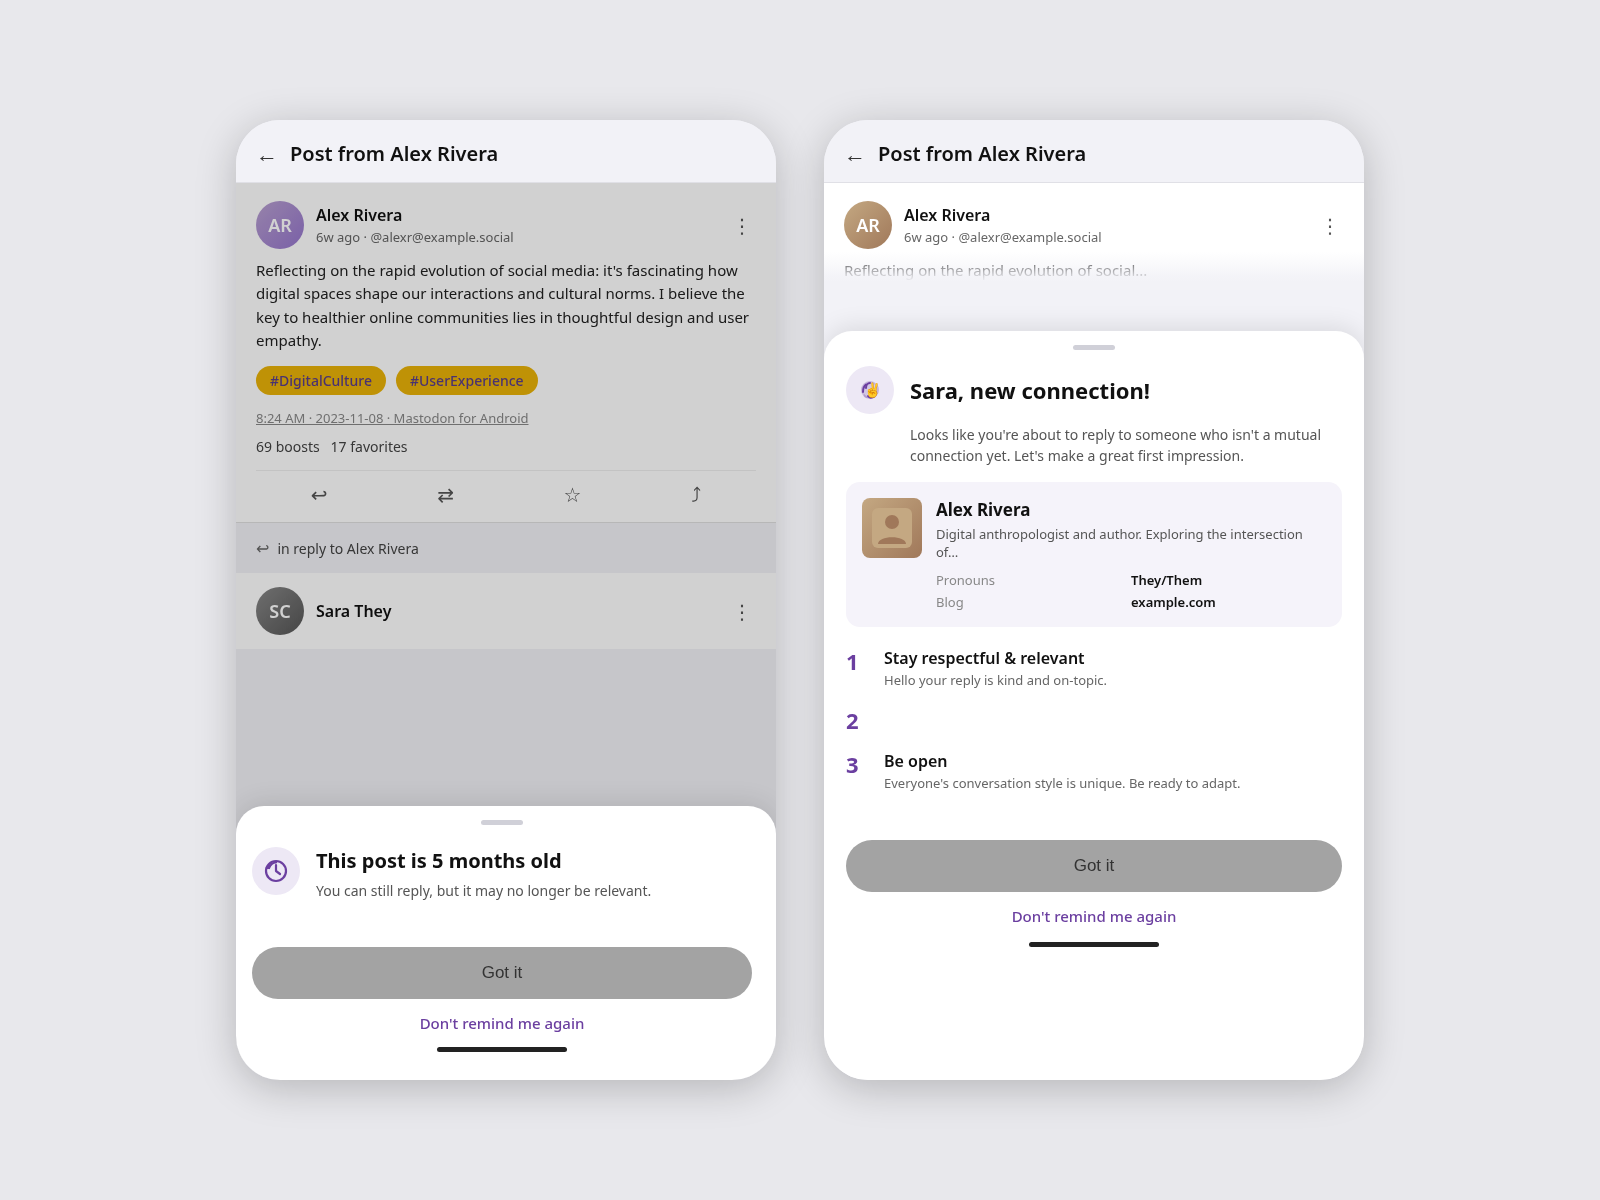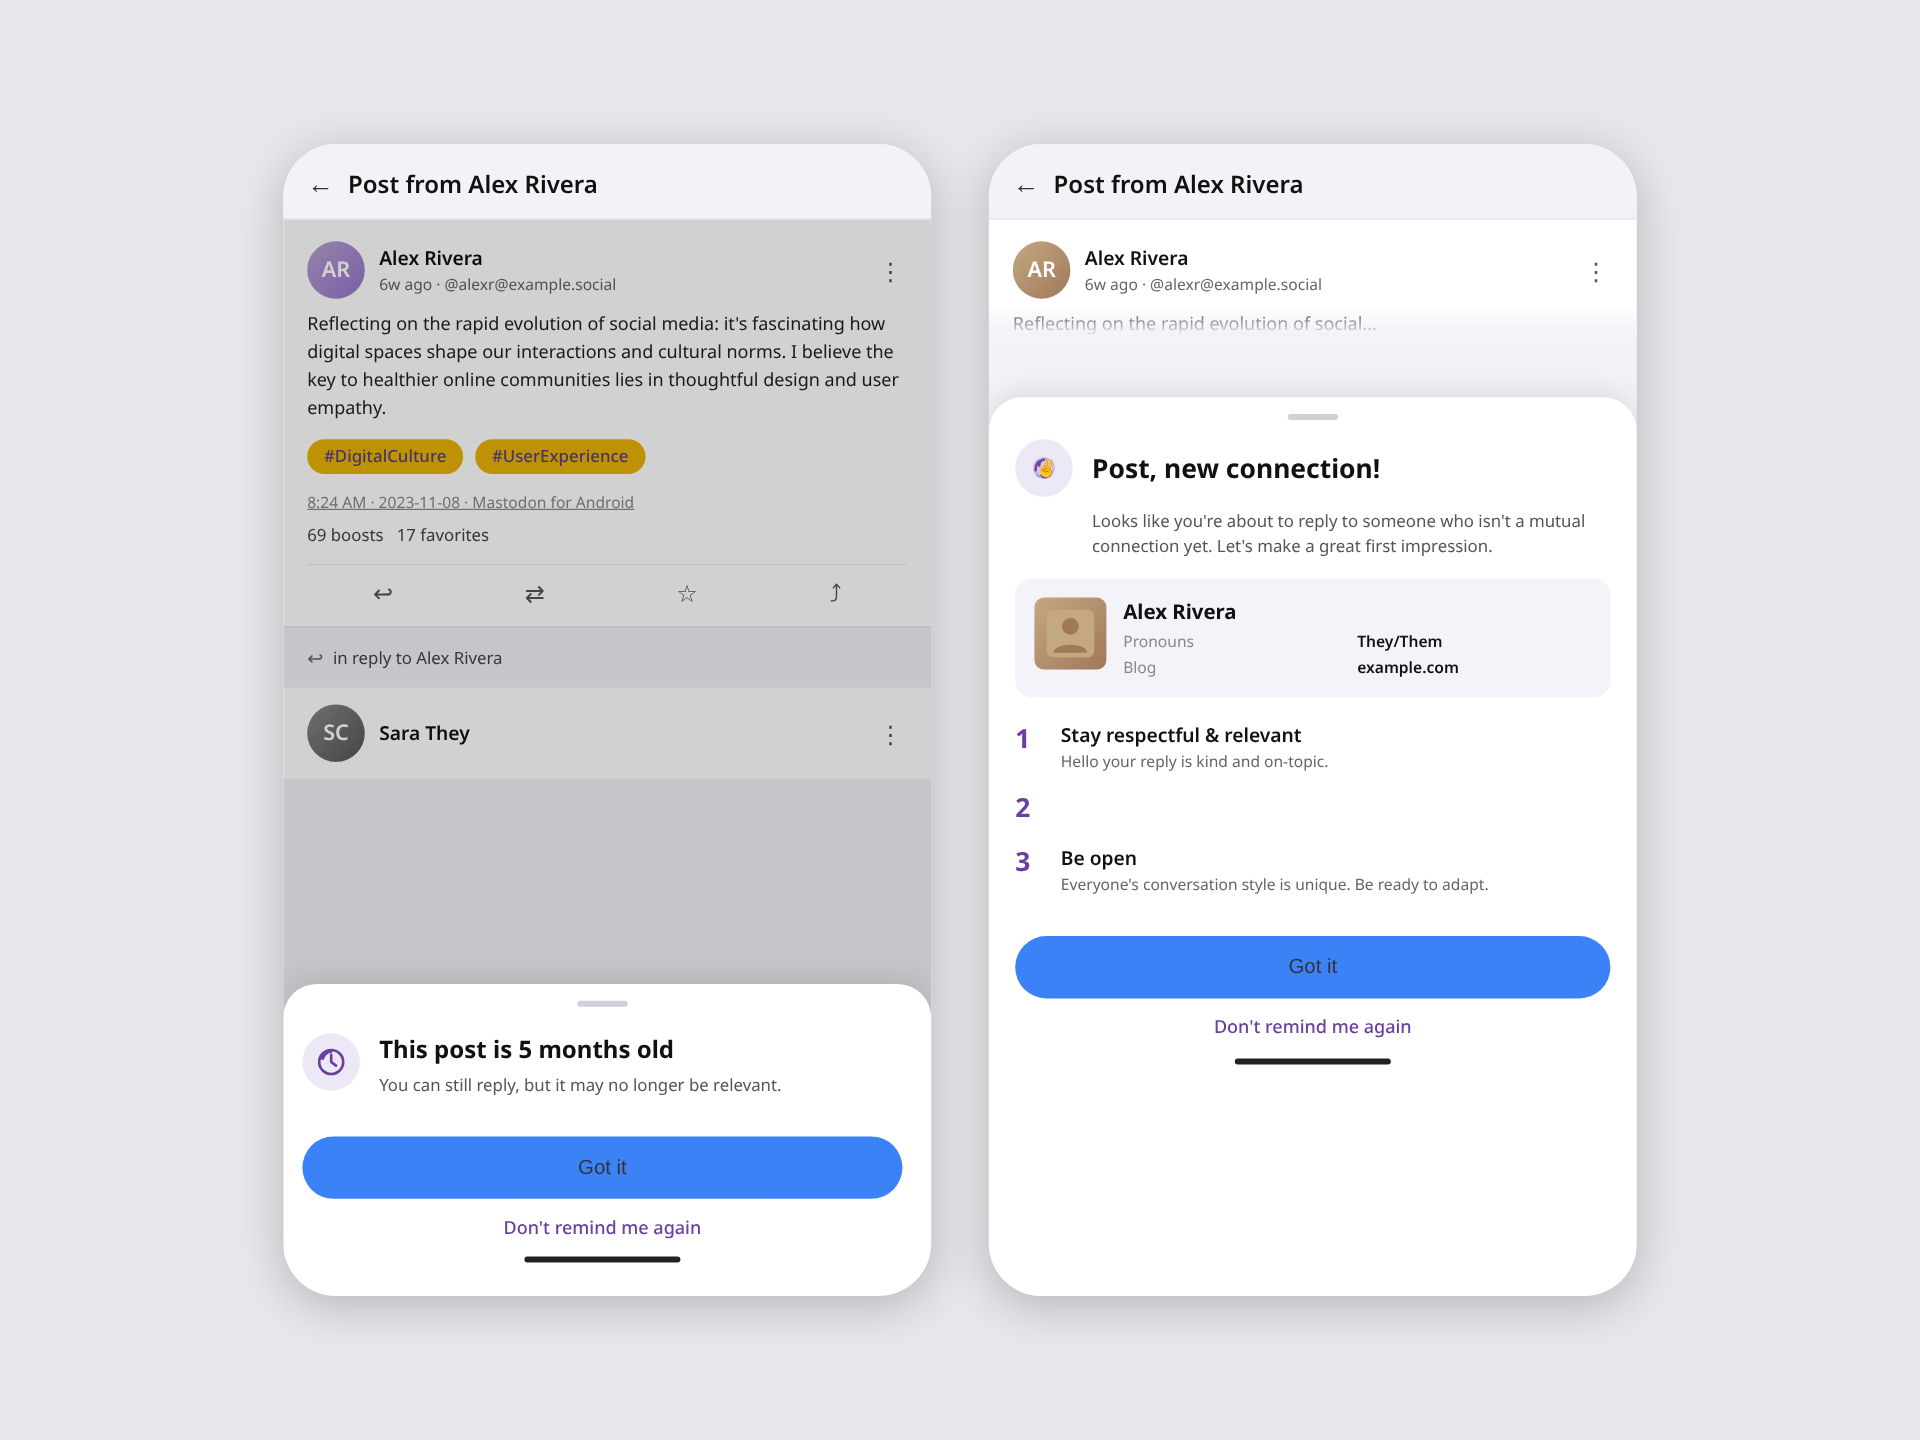--- a/index.html
+++ b/index.html
@@ -235,29 +235,29 @@
       margin-bottom: 6px;
     }
     .sheet-desc {
       font-size: 14px;
       color: #555;
       line-height: 1.5;
     }
     .got-it-btn {
       width: 100%;
       padding: 16px;
-      background: #3b82f6;
+      background: #a3a3a3;
       border: none;
       border-radius: 50px;
       font-size: 17px;
       font-weight: 500;
       color: #333;
       cursor: pointer;
       margin-bottom: 14px;
-      margin-top: 18px;
+      margin-top: 32px;
     }
     .dont-remind {
       text-align: center;
       font-size: 15px;
       color: #6b3fa0;
       font-weight: 500;
       cursor: pointer;
       padding-bottom: 4px;
     }
     .home-indicator {
@@ -512,35 +512,36 @@
           <div class="hello-icon-circle">
             <svg width="28" height="28" viewBox="0 0 28 28" fill="none">
               <path d="M8 14 C8 10, 10 7, 14 7 C18 7, 20 10, 20 14 L20 20 C20 21.1 19.1 22 18 22 L10 22 C8.9 22 8 21.1 8 20 Z" fill="#6b3fa0" opacity="0.2"></path>
               <path d="M10 12 C10 9.2 11.8 7 14 7" stroke="#6b3fa0" stroke-width="2" stroke-linecap="round" fill="none"></path>
               <path d="M7 16 C7 13 8 10 10 8.5" stroke="#6b3fa0" stroke-width="2" stroke-linecap="round" fill="none"></path>
               <path d="M12 20 C13 21.5 15 22 17 21" stroke="#6b3fa0" stroke-width="2" stroke-linecap="round" fill="none"></path>
               <circle cx="14" cy="14" r="8" stroke="#6b3fa0" stroke-width="2" fill="none" opacity="0.3"></circle>
               <text x="8" y="19" font-size="14" fill="#6b3fa0" font-family="sans-serif">✌</text>
             </svg>
           </div>
-          <div class="hello-title">Post, new connection!</div>
+          <div class="hello-title">Sara, new connection!</div>
         </div>
         <div class="hello-desc">Looks like you're about to reply to someone who isn't a mutual connection yet. Let's make a great first impression.</div>
 
         
         <div class="profile-card">
           <div class="profile-card-avatar">
             <svg width="40" height="40" viewBox="0 0 40 40">
               <rect width="40" height="40" rx="6" fill="#c4a882"></rect>
               <circle cx="20" cy="14" r="7" fill="#a0785a"></circle>
               <path d="M6 36 C6 27 34 27 34 36" fill="#a0785a"></path>
             </svg>
           </div>
           <div class="profile-card-info">
             <div class="profile-card-name">Alex Rivera</div>
+            <div class="profile-card-bio">Digital anthropologist and author. Exploring the intersection of…</div>
             <div class="profile-card-meta">
               <span class="meta-label">Pronouns</span>
               <span class="meta-value">They/Them</span>
               <span class="meta-label">Blog</span>
               <span class="meta-value">example.com</span>
             </div>
           </div>
         </div>
 
         

